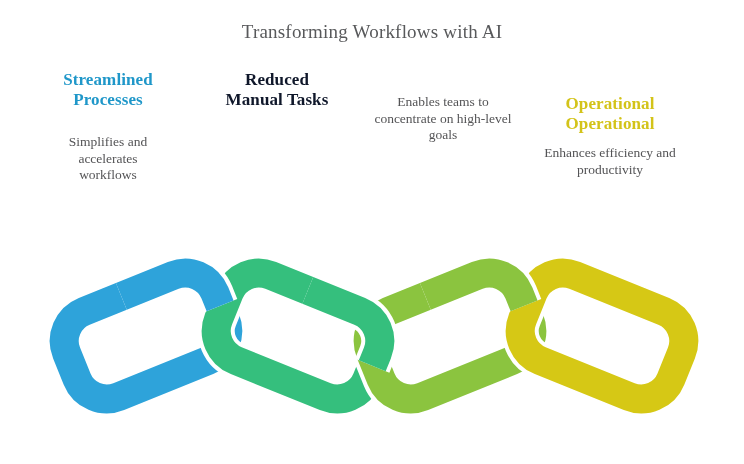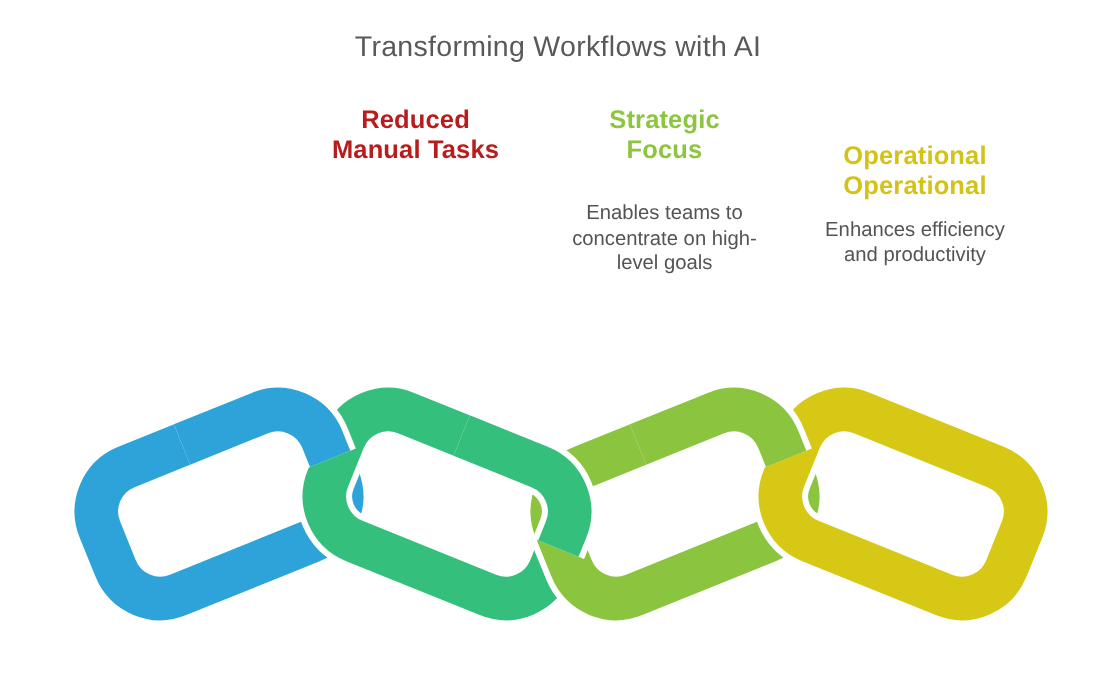--- a/index.html
+++ b/index.html
@@ -1,18 +1,18 @@
 <!DOCTYPE html>
 <html><head>
 <meta charset="utf-8">
 <style>
   html,body { margin:0; padding:0; background:#fff; }
   .stage {
     position:relative; width:744px; height:464px; background:#ffffff;
-    font-family:Liberation Sans, sans-serif; overflow:hidden;
+    font-family:Liberation Serif, serif; overflow:hidden;
   }
   .title {
     position:absolute; top:20px; left:0; width:100%; text-align:center;
     font-size:19px; line-height:24px; color:#58595B; letter-spacing:.2px;
   }
   .col { position:absolute; text-align:center; }
   .col h2 { margin:0 auto; font-size:17px; font-weight:bold; line-height:20px; letter-spacing:.1px; }
   .col p  { margin:24px auto 0; font-size:13.5px; line-height:16.5px; color:#545456; }
   .c1 { left:28px;  top:70px; width:160px; }
   .c1 h2 { max-width:112px; } .c1 p { max-width:118px; }
@@ -29,28 +29,29 @@
   .seg { stroke-dasharray:0 40 120 1000; }
 </style>
 </head>
 <body>
 
 <div class="stage">
 
   <div class="title">Transforming Workflows with AI</div>
 
   <div class="col c1">
+    <h2 style="color: rgb(31, 151, 201);">Streamlined Processes</h2>
+    <p>Simplifies and accelerates workflows</p>
   </div>
 
   <div class="col c2">
-    <h2 style="color: #b91c1c;">Reduced Manual Tasks</h2>
+    <h2 style="color: #0f172a;">Reduced Manual Tasks</h2>
   </div>
 
   <div class="col c3">
-    <h2 style="color: rgb(140, 198, 62);">Strategic Focus</h2>
     <p>Enables teams to concentrate on high-level goals</p>
   </div>
 
   <div class="col c4">
     <h2 style="color: rgb(211, 195, 25);">Operational Operational</h2>
     <p>Enhances efficiency and productivity</p>
   </div>
 
   <svg class="chain" width="744" height="464" viewBox="0 0 744 464" aria-hidden="true">
     <defs>

